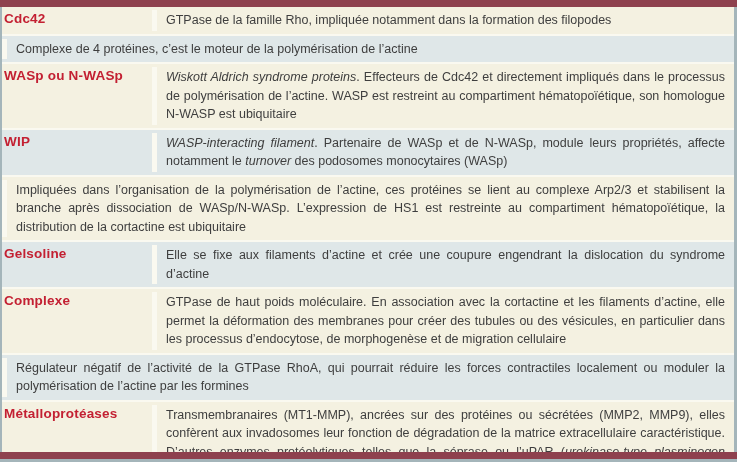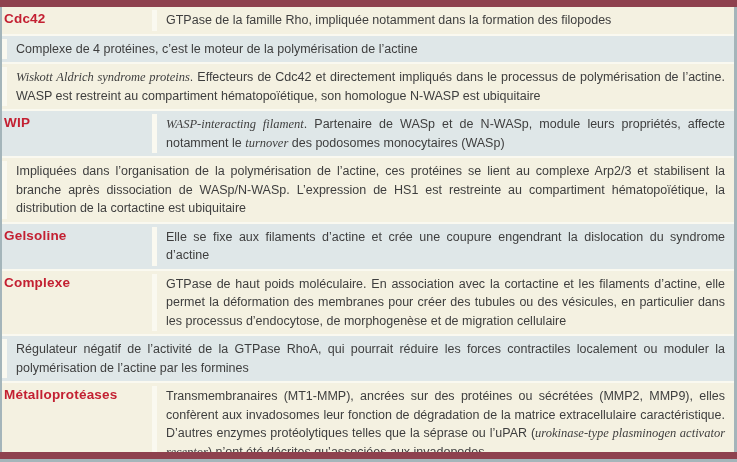--- a/index.html
+++ b/index.html
@@ -74,21 +74,21 @@
   .cell-desc p{
     margin:0;
     width:100%;
     box-sizing:border-box;
     padding:1px 9px 1px 9px;
     color:var(--text);
     font-size:12.5px;
     line-height:18.5px;
     text-align:justify;
   }
-  .cell-desc p .it{font-style:italic;font-family:Liberation Serif, serif;}
+  .cell-desc p .it{font-style:italic;}
 </style>
 </head>
 <body>
 
 <div class="table-wrap">
   <div class="bar"></div>
 
   <div class="rows">
 
     <div class="row">
@@ -100,20 +100,23 @@
       </div>
     </div>
 
     <div class="row">
       <div class="cell-desc">
         <p><span>Complexe de 4 protéines, c’est le moteur de la polymérisation de l’actine</span></p>
       </div>
     </div>
 
     <div class="row">
+      <div class="cell-name">
+        <span>WASp ou N-WASp</span>
+      </div>
       <div class="cell-desc">
         <p><span class="it">Wiskott Aldrich syndrome proteins</span><span>. Effecteurs de Cdc42 et directement impliqués dans le processus de polymérisation de l’actine. WASP est restreint au compartiment hématopoïétique, son homologue N-WASP est ubiquitaire</span></p>
       </div>
     </div>
 
     <div class="row">
       <div class="cell-name">
         <span>WIP</span>
       </div>
       <div class="cell-desc">

